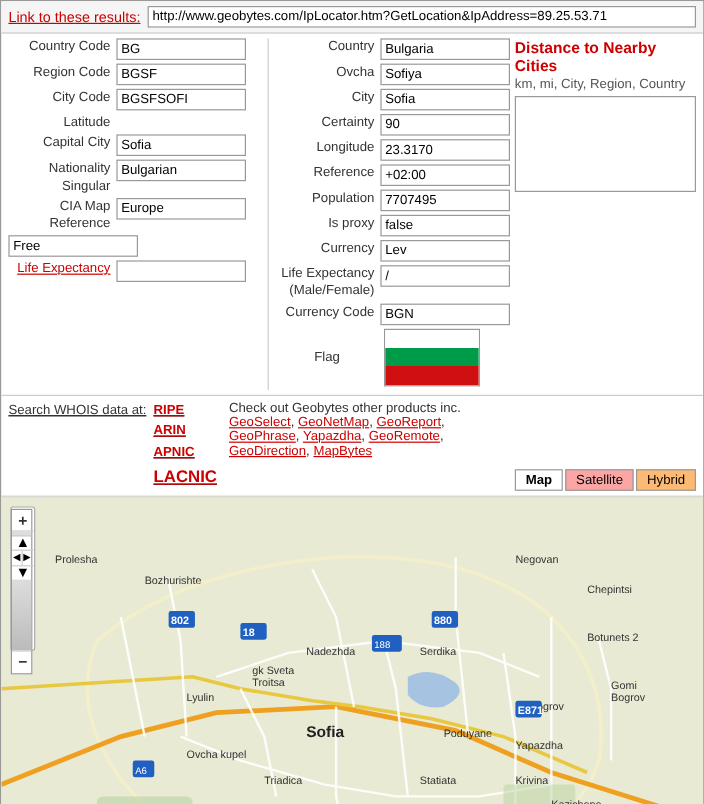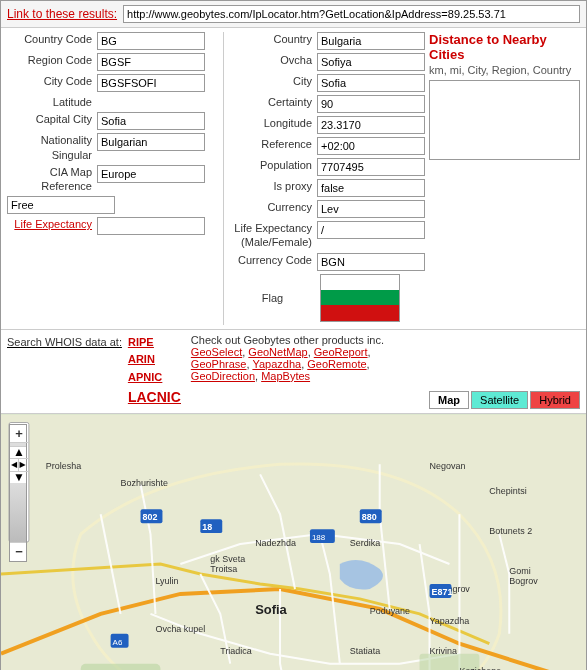--- a/index.html
+++ b/index.html
@@ -316,22 +316,22 @@
     <a href="#" style="color:#c00; text-decoration:underline;">GeoPhrase</a>, 
     <a href="#" style="color:#c00; text-decoration:underline;">Yapazdha</a>, 
     <a href="#" style="color:#c00; text-decoration:underline;">GeoRemote</a>,<br>
     <a href="#" style="color:#c00; text-decoration:underline;margin-top:30px;">GeoDirection</a>, 
     <a href="#" style="color:#c00; text-decoration:underline;">MapBytes</a>
   </div>
 
   <div style="align-self:flex-end;">
     <div style="display:flex;">
       <div style="font-size:11px; padding:2px 8px; border:1px solid #999; background:#fff; font-weight:bold; margin-right:2px; cursor:pointer;">Map</div>
-      <div style="font-size:11px; padding:2px 8px; border:1px solid #999; background:#5eead4; margin-right:2px; cursor:pointer;">Satellite</div>
-      <div style="font-size:11px; padding:2px 8px; border:1px solid #999; background:#ef4444; cursor:pointer;">Hybrid</div>
+      <div style="font-size:11px; padding:2px 8px; border:1px solid #999; background:#fca5a5; margin-right:2px; cursor:pointer;">Satellite</div>
+      <div style="font-size:11px; padding:2px 8px; border:1px solid #999; background:#fdba74; cursor:pointer;">Hybrid</div>
     </div>
   </div>
 </div>
 
 <div class="map-section">
   <div class="map-container">
     
     <svg class="map-svg" viewBox="0 0 587 310" xmlns="http://www.w3.org/2000/svg">
 
       <rect width="587" height="310" fill="#e8ead3"></rect>

